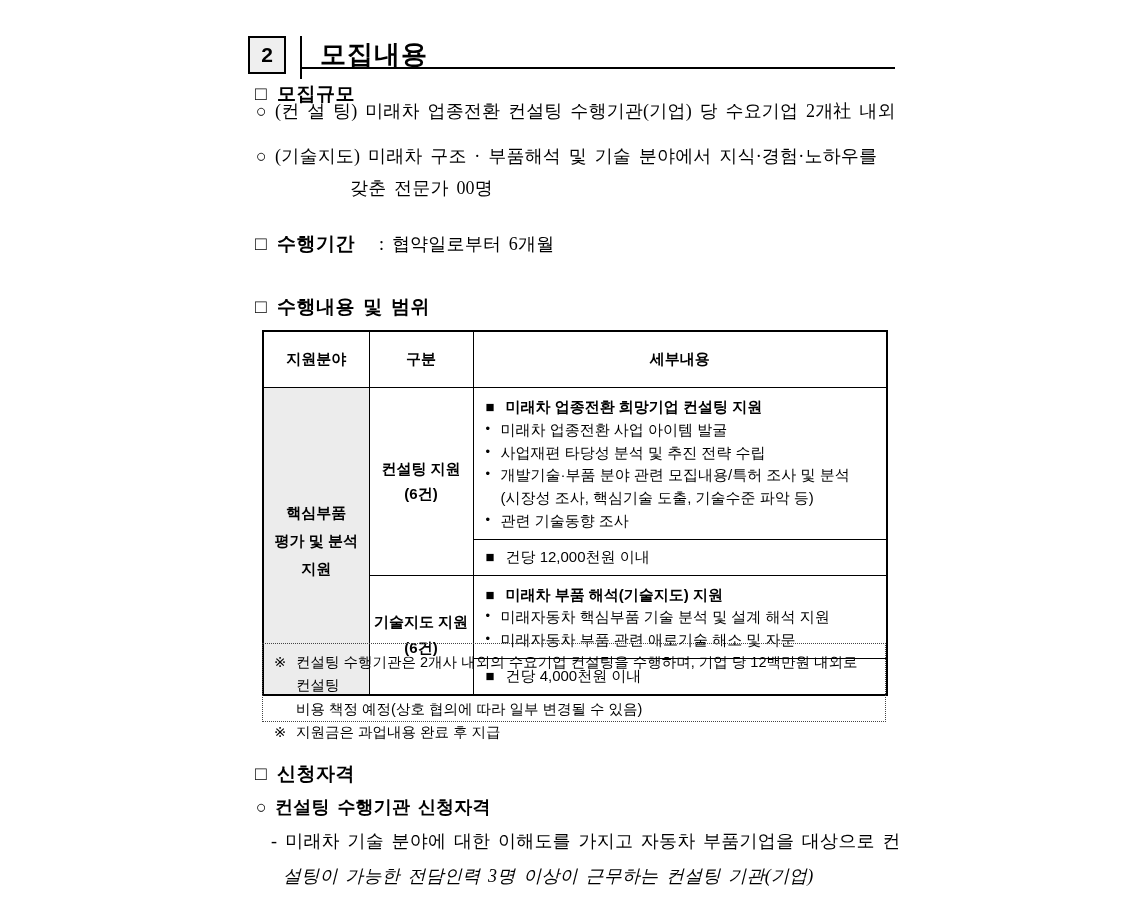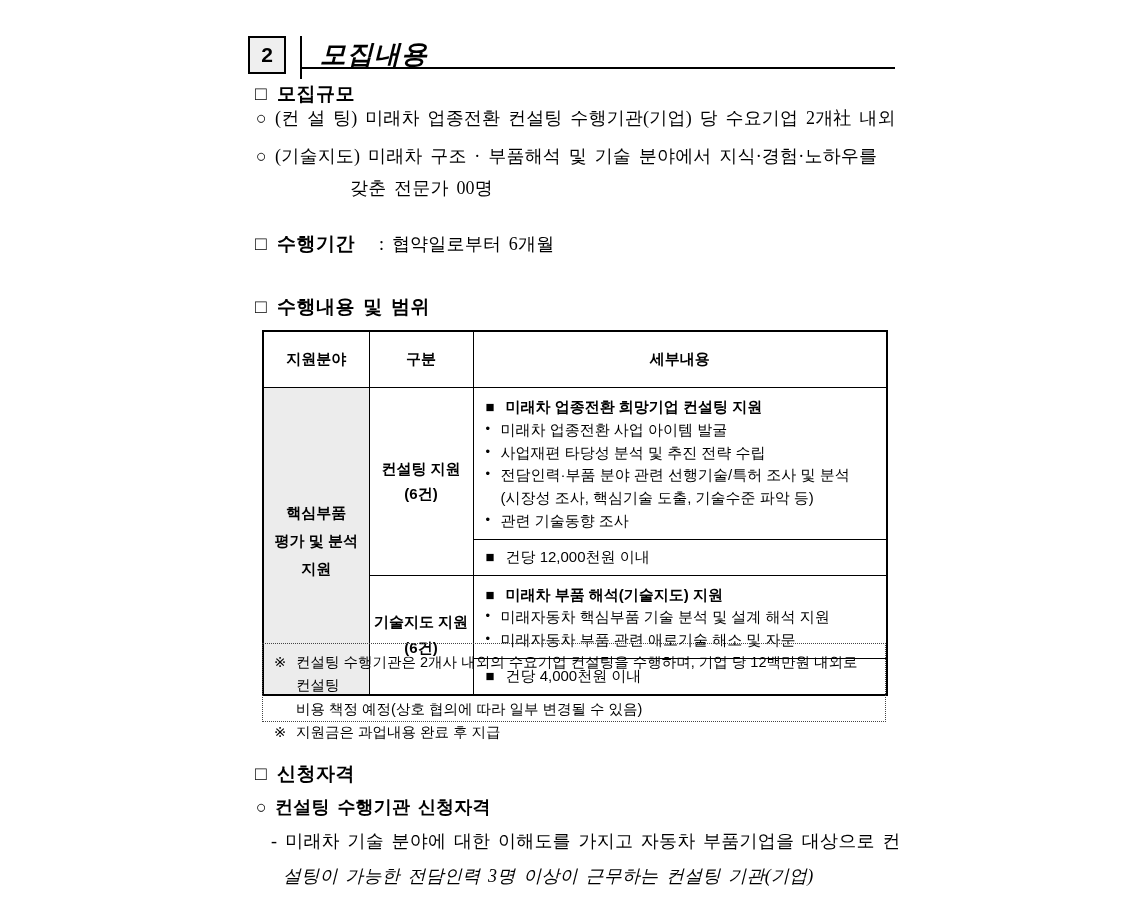--- a/index.html
+++ b/index.html
@@ -16,35 +16,35 @@
     left:248px; top:36px; width:38px; height:38px;
     background:#efefef; border:2px solid #000;
     display:flex; align-items:center; justify-content:center;
     font-family:"Liberation Sans","DejaVu Sans",sans-serif;
     font-weight:bold; font-size:21px;
   }
   .title-vline { left:300px; top:36px; width:2px; height:43px; background:#000; }
   .sec-title {
     left:320px; top:37px;
     font-family:"Liberation Sans","DejaVu Sans",sans-serif;
-    font-weight:bold; font-size:26px; letter-spacing:1px;font-style:italic;
+    font-weight:bold; font-size:26px; letter-spacing:1px;
   }
   .title-underline { left:300px; top:67px; width:595px; height:2px; background:#000; }
 
   
   .h-line { font-size:19px; font-weight:bold; letter-spacing:0.5px; word-spacing:3px; white-space:nowrap; }
   .h-line .mk-sq { font-weight:normal; margin-right:10px; }
   .b-text { font-size:18px; letter-spacing:0.2px; word-spacing:3px; white-space:nowrap; }
   .b-text .mk-ci { margin-right:8px; }
   .period-val { font-weight:normal; margin-left:24px; letter-spacing:0.2px; }
   .sub-bold { font-weight:bold; }
   .dash-mk { margin-right:8px; }
 
   #scale-head   { left:255px; top:81px;  }
-  #scale-item1  { left:256px; top:106px; }
+  #scale-item1  { left:256px; top:99px; }
   #scale-item2  { left:256px; top:144px;text-align:center; }
   #scale-item2b { left:350px; top:176px; }
   #period-line  { left:255px; top:231px; }
   #scope-head   { left:255px; top:294px; }
 
   
   #support-table {
     left:262px; top:330px; width:624px;
     border-collapse:collapse; border:2px solid #000;
     font-family:"Liberation Sans","DejaVu Sans",sans-serif;
@@ -145,21 +145,21 @@
       <div class="t-line">
         <span class="mk-b">•</span>
             <span>미래차 업종전환 사업 아이템 발굴</span>
       </div>
       <div class="t-line">
         <span class="mk-b">•</span>
             <span>사업재편 타당성 분석 및 추진 전략 수립</span>
       </div>
       <div class="t-line">
         <span class="mk-b">•</span>
-            <span>전담인력·부품 분야 관련 선행기술/특허 조사 및 분석</span>
+            <span>개발기술·부품 분야 관련 모집내용/특허 조사 및 분석</span>
       </div>
       <div class="t-line">
         <span class="mk-b"></span>
             <span>(시장성 조사, 핵심기술 도출, 기술수준 파악 등)</span>
       </div>
       <div class="t-line">
         <span class="mk-b">•</span>
             <span>관련 기술동향 조사</span>
       </div>
     </td>

